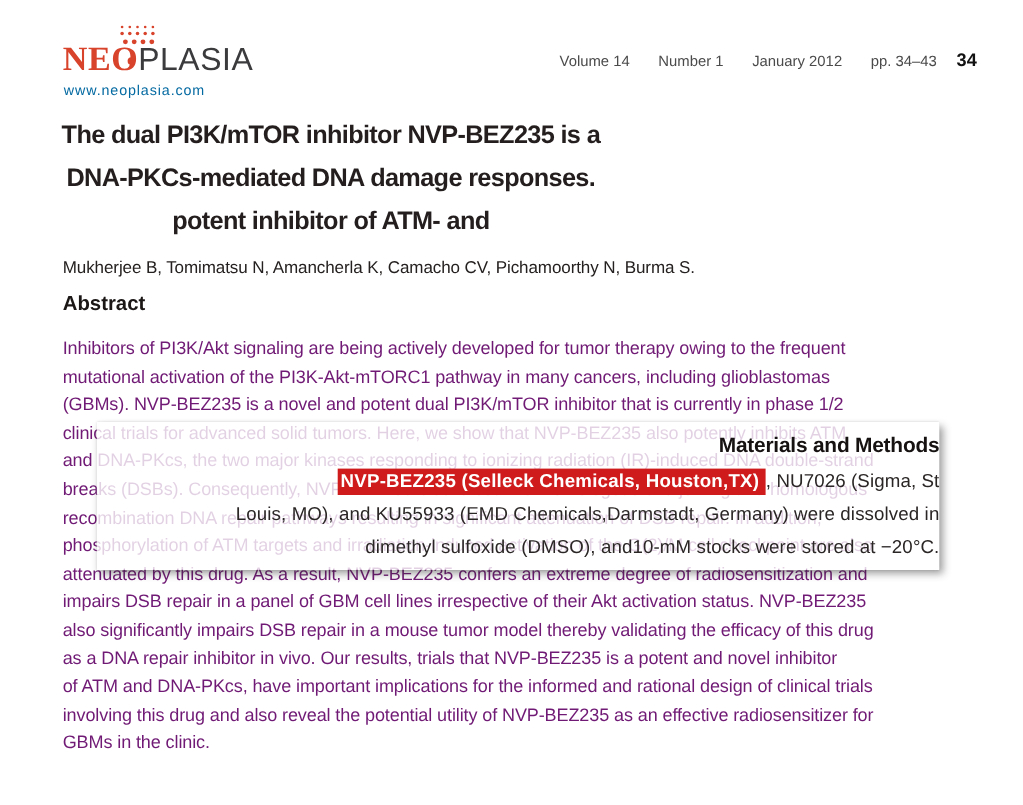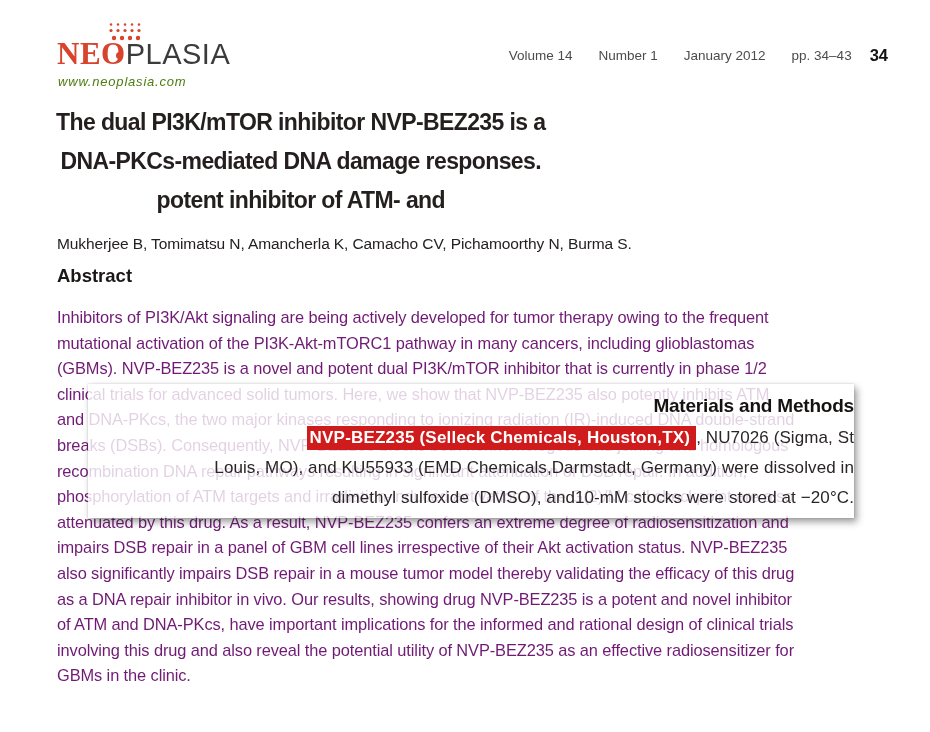--- a/index.html
+++ b/index.html
@@ -9,21 +9,21 @@
     color:#2e2929;
   }
 
   
   .logo-block { position:absolute; left:57px; top:22px; width:230px; height:70px; }
   .logo-dots  { position:absolute; left:46px; top:0px; }
   .logo-text  { position:absolute; left:0; top:14px; white-space:nowrap; }
   .logo-neo   { font-family:"Liberation Serif", serif; font-weight:700; font-size:31px; color:#d8432c; letter-spacing:0.5px; }
   .logo-o-dot { position:absolute; left:59px; top:30px; width:7px; height:7px; border-radius:50%; background:#d8432c; }
   .logo-plasia{ font-size:29px; color:#3b3b3d; letter-spacing:0.5px; }
-  .logo-url   { position:absolute; left:1px; top:52px; font-size:13px; color:#4d7c0f; letter-spacing:0.8px;font-style:italic; }
+  .logo-url   { position:absolute; left:1px; top:52px; font-size:13px; color:#0369a1; letter-spacing:0.8px; }
 
   .issue-line { position:absolute; top:46px; right:42px; display:flex; align-items:center; font-size:13.5px; color:#4b4b4b; }
   .issue-line .iss { margin-left:26px; }
   .issue-line .iss:first-child { margin-left:0; }
   .issue-pagenum { margin-left:18px; font-size:16.5px; font-weight:700; color:#121212; }
 
   
   .title { position:absolute; left:56px; top:103px; font-size:23px; font-weight:700;
            line-height:39px; color:#241e1e; letter-spacing:-0.6px;text-align:center; }
   .title div { white-space:nowrap; }
@@ -101,21 +101,21 @@
       <div>mutational activation of the PI3K-Akt-mTORC1 pathway in many cancers, including glioblastomas</div>
       <div>(GBMs). NVP-BEZ235 is a novel and potent dual PI3K/mTOR inhibitor that is currently in phase 1/2</div>
       <div>clinical trials for advanced solid tumors. Here, we show that NVP-BEZ235 also potently inhibits ATM</div>
       <div>and DNA-PKcs, the two major kinases responding to ionizing radiation (IR)-induced DNA double-strand</div>
       <div>breaks (DSBs). Consequently, NVP-BEZ235 blocks both nonhomologous end joining and homologous</div>
       <div>recombination DNA repair pathways resulting in significant attenuation of DSB repair. In addition,</div>
       <div>phosphorylation of ATM targets and irradiation-induced activation of the G(2)/M cell checkpoint are also</div>
       <div>attenuated by this drug. As a result, NVP-BEZ235 confers an extreme degree of radiosensitization and</div>
       <div>impairs DSB repair in a panel of GBM cell lines irrespective of their Akt activation status. NVP-BEZ235</div>
       <div>also significantly impairs DSB repair in a mouse tumor model thereby validating the efficacy of this drug</div>
-      <div>as a DNA repair inhibitor in vivo. Our results, showing drug NVP-BEZ235 is a potent and novel inhibitor</div>
+      <div>as a DNA repair inhibitor in vivo. Our results, trials that NVP-BEZ235 is a potent and novel inhibitor</div>
       <div>of ATM and DNA-PKcs, have important implications for the informed and rational design of clinical trials</div>
       <div>involving this drug and also reveal the potential utility of NVP-BEZ235 as an effective radiosensitizer for</div>
       <div>GBMs in the clinic.</div>
     </div>
 
   <div class="overlay">
     <div class="overlay-heading">Materials and Methods</div>
     <div class="overlay-line">
       <span class="hl">NVP-BEZ235 (Selleck Chemicals, Houston,TX)</span><span>, NU7026 (Sigma, St</span>
     </div>

